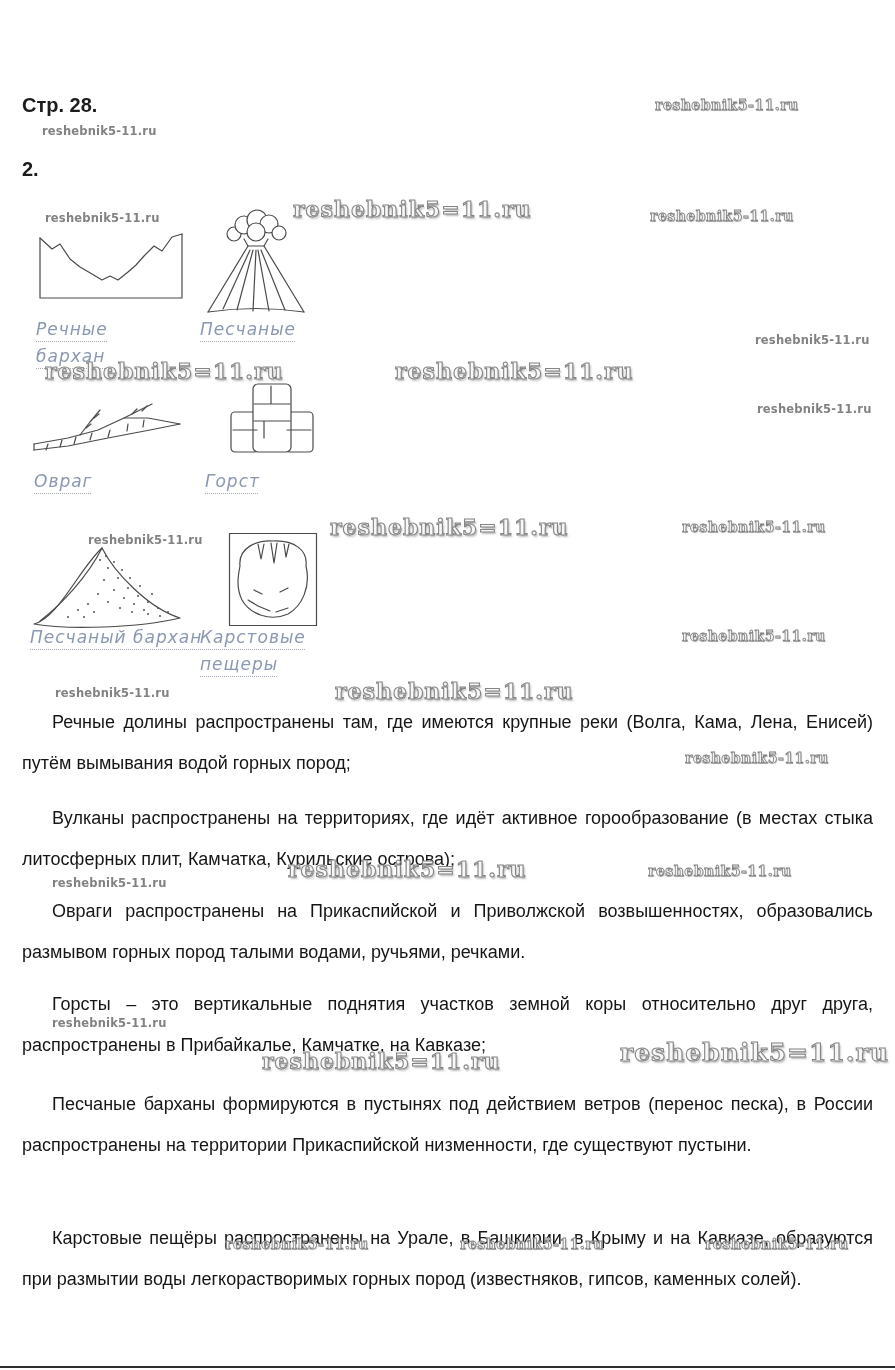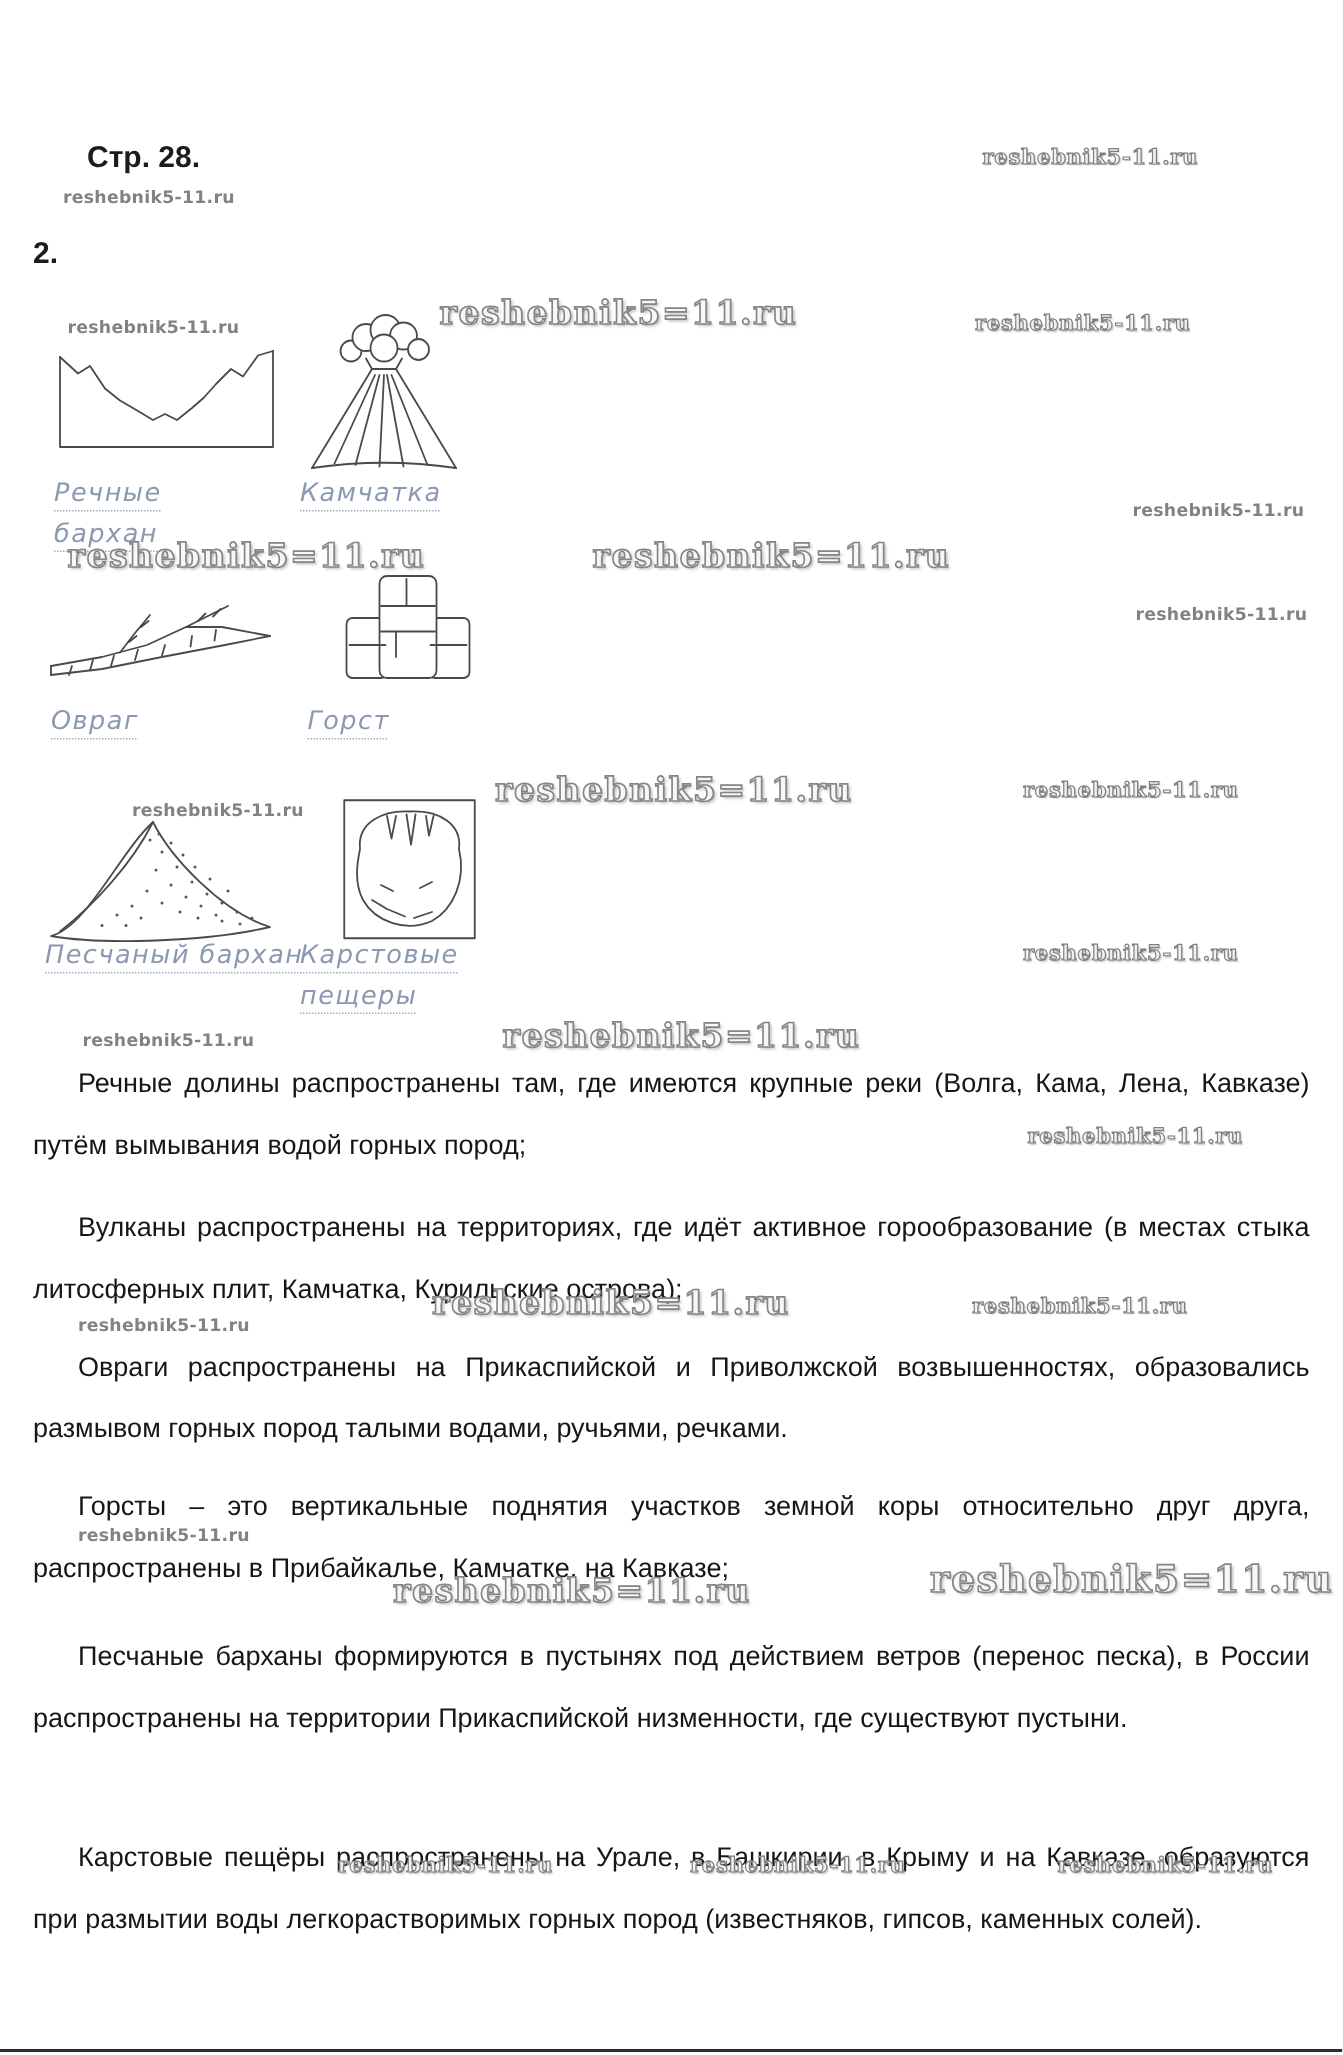--- a/index.html
+++ b/index.html
@@ -8,21 +8,21 @@
     width:895px; height:1370px;
     background:#ffffff;
     font-family:"Liberation Sans", sans-serif;
     color:#151515;
     overflow:hidden;
   }
   .abs { position:absolute; }
 
   .page-header {
     font-size:20px; font-weight:bold; color:#1c1c1c;
-    left:22px; top:94px;margin-left:36px;
+    left:22px; top:94px;
   }
   .task-number {
     font-size:20px; font-weight:bold; color:#1c1c1c;
     left:22px; top:158px;
   }
 
   
   .wm {
     position:absolute; white-space:nowrap; z-index:6;
     font-family:"DejaVu Serif", serif; font-weight:bold;
@@ -134,21 +134,21 @@
       <path class="sk" d="M57,42 L41,102"></path>
       <path class="sk" d="M60,42 L57,103"></path>
       <path class="sk" d="M62,42 L73,103"></path>
       <path class="sk" d="M65,42 L89,102"></path>
       <path class="sk" d="M52,38 L48,31 M68,38 L72,31"></path>
     </svg>
   </div>
 
   <div class="hand-label" style="left:36px; top:316px; width:96px">Речные бархан</div>
 
-  <div class="hand-label" style="left:200px; top:316px">Камчатка</div>
+  <div class="hand-label" style="left:200px; top:316px">Песчаные</div>
 
   <div class="sketch" style="left:28px; top:388px">
     <svg width="165" height="80" viewBox="0 0 165 80">
       <path class="sk" d="M6,62 L40,58 L80,50 L122,42 L152,36"></path>
       <path class="sk" d="M6,56 L40,50 L70,42 L96,30 L124,16"></path>
       <path class="sk" d="M96,30 L120,30 L152,36"></path>
       <path class="sk" d="M6,56 L6,62"></path>
       <path class="sk" d="M52,47 L62,34 L72,22"></path>
       <path class="sk" d="M20,56 L18,62 M34,52 L32,59 M48,49 L46,56 M64,45 L62,52 M82,42 L80,49 M100,36 L99,43 M116,32 L115,39 M104,26 L109,21 M114,23 L119,18 M66,30 L71,26 M58,40 L63,36"></path>
     </svg>
@@ -214,21 +214,21 @@
       <path class="sk" d="M30,12 L33,27 L36,12 M43,11 L46,31 L49,11 M56,12 L58,25 L61,12"></path>
       <path class="sk" d="M20,68 L30,74 L42,79 M48,80 L60,76"></path>
       <path class="sk" d="M26,58 L34,62 M52,60 L60,56"></path>
     </svg>
   </div>
 
   <div class="hand-label" style="left:30px; top:624px; white-space:nowrap">Песчаный бархан</div>
 
   <div class="hand-label" style="left:200px; top:624px; width:106px">Карстовые пещеры</div>
 
-  <div class="para" style="top:702px">Речные долины распространены там, где имеются крупные реки (Волга, Кама, Лена, Кавказе) путём вымывания водой горных пород;</div>
+  <div class="para" style="top:702px">Речные долины распространены там, где имеются крупные реки (Волга, Кама, Лена, Енисей) путём вымывания водой горных пород;</div>
   <div class="para" style="top:798px">Вулканы распространены на территориях, где идёт активное горообразование (в местах стыка литосферных плит, Камчатка, Курильские острова);</div>
   <div class="para" style="top:891px">Овраги распространены на Прикаспийской и Приволжской возвышенностях, образовались размывом горных пород талыми водами, ручьями, речками.</div>
   <div class="para" style="top:984px">Горсты – это вертикальные поднятия участков земной коры относительно друг друга, распространены в Прибайкалье, Камчатке, на Кавказе;</div>
   <div class="para" style="top:1084px">Песчаные барханы формируются в пустынях под действием ветров (перенос песка), в России распространены на территории Прикаспийской низменности, где существуют пустыни.</div>
   <div class="para" style="top:1218px">Карстовые пещёры распространены на Урале, в Башкирии, в Крыму и на Кавказе, образуются при размытии воды легкорастворимых горных пород (известняков, гипсов, каменных солей).</div>
 
   <div class="bottom-rule"></div>
 
 </div>
 

